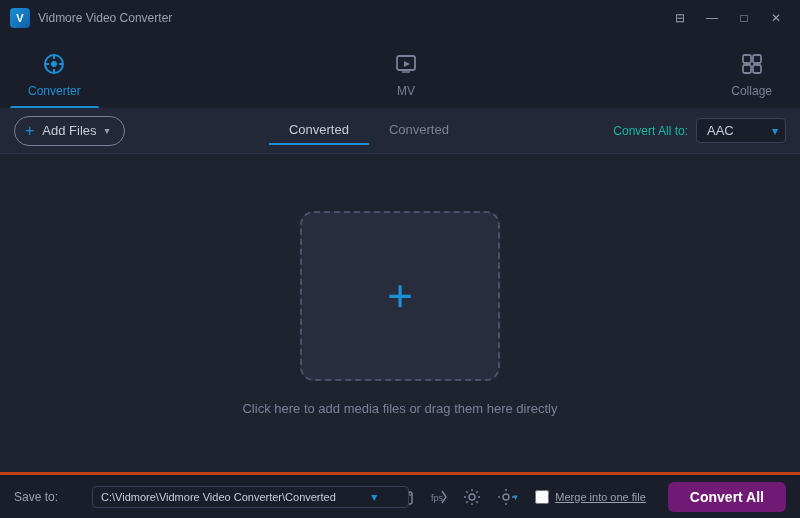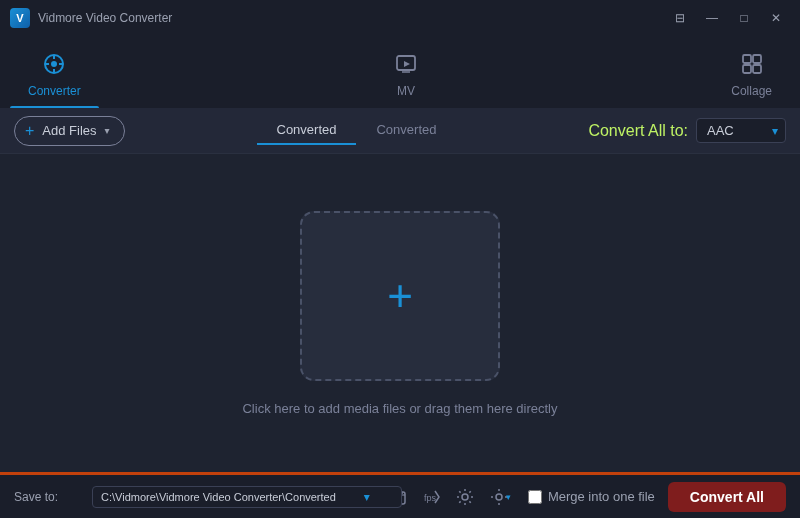--- a/index.html
+++ b/index.html
@@ -143,22 +143,22 @@
       border-bottom: 2px solid transparent;
     }
     .sub-tab.active { color: #c8cdd8; border-bottom-color: #1a90d6; }
 
     #toolbar-right {
       display: flex;
       align-items: center;
       gap: 8px;
     }
     #convert-all-label {
-      font-size: 16px;
-      color: #bef264;
+      font-size: 12px;
+      color: #14b8a6;
     }
     #format-select {
       background: #1a1e2a;
       border: 1px solid #3a4055;
       border-radius: 4px;
       padding: 4px 24px 4px 10px;
       color: #c8cdd8;
       font-size: 13px;
       width: 90px;
       appearance: none;
@@ -282,34 +282,35 @@
       gap: 6px;
       margin-left: auto;
     }
     #merge-checkbox {
       width: 14px;
       height: 14px;
       accent-color: #1a90d6;
       cursor: pointer;
     }
     #merge-label {
-      font-size: 13px;
+      font-size: 11px;
       color: #9aa0b0;
+      text-decoration: underline;
     }
     #convert-all-btn {
-      background: #7f1d1d;
+      background: #701a75;
       color: white;
       border: none;
       border-radius: 6px;
       padding: 7px 22px;
       font-size: 14px;
       font-weight: 600;
       cursor: pointer;
       white-space: nowrap;
-      margin-left: 3px;
+      margin-left: 12px;
     }
   </style>
 </head>
 <body>
 
 <div id="title-bar">
   <div id="title-bar-left">
     <div id="app-icon">V</div>
     <span id="app-title">Vidmore Video Converter</span>
   </div>

